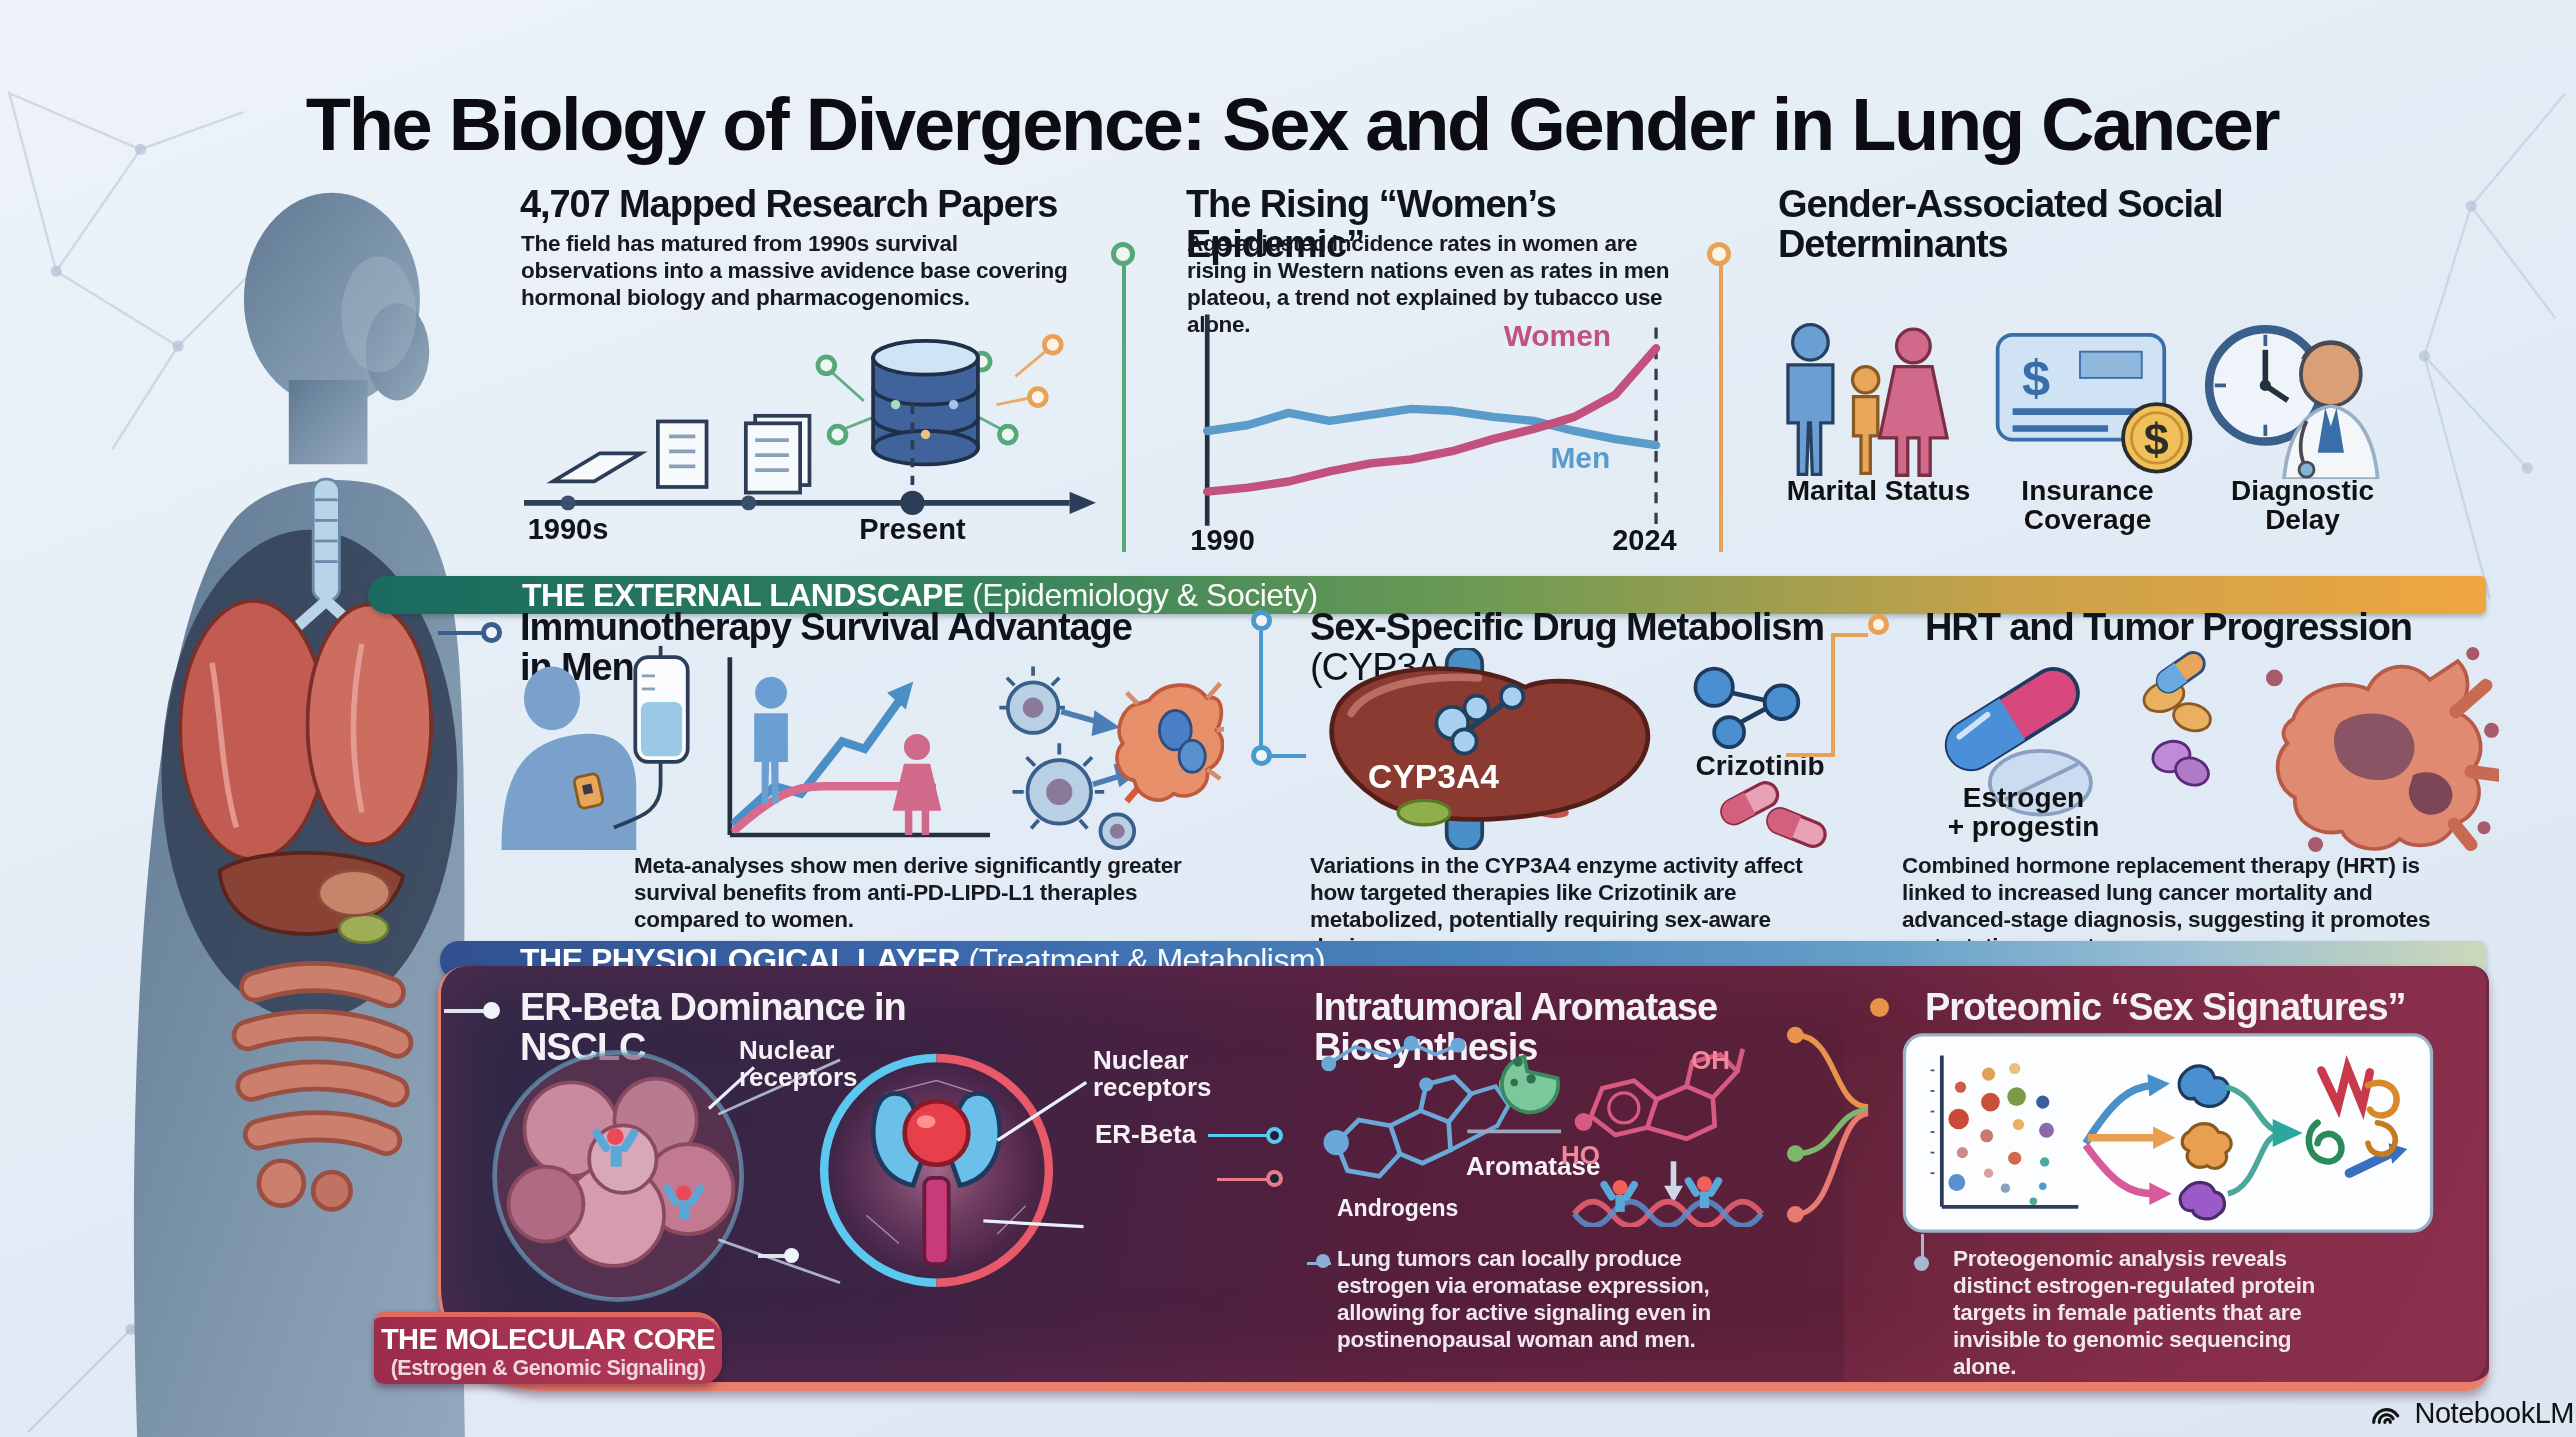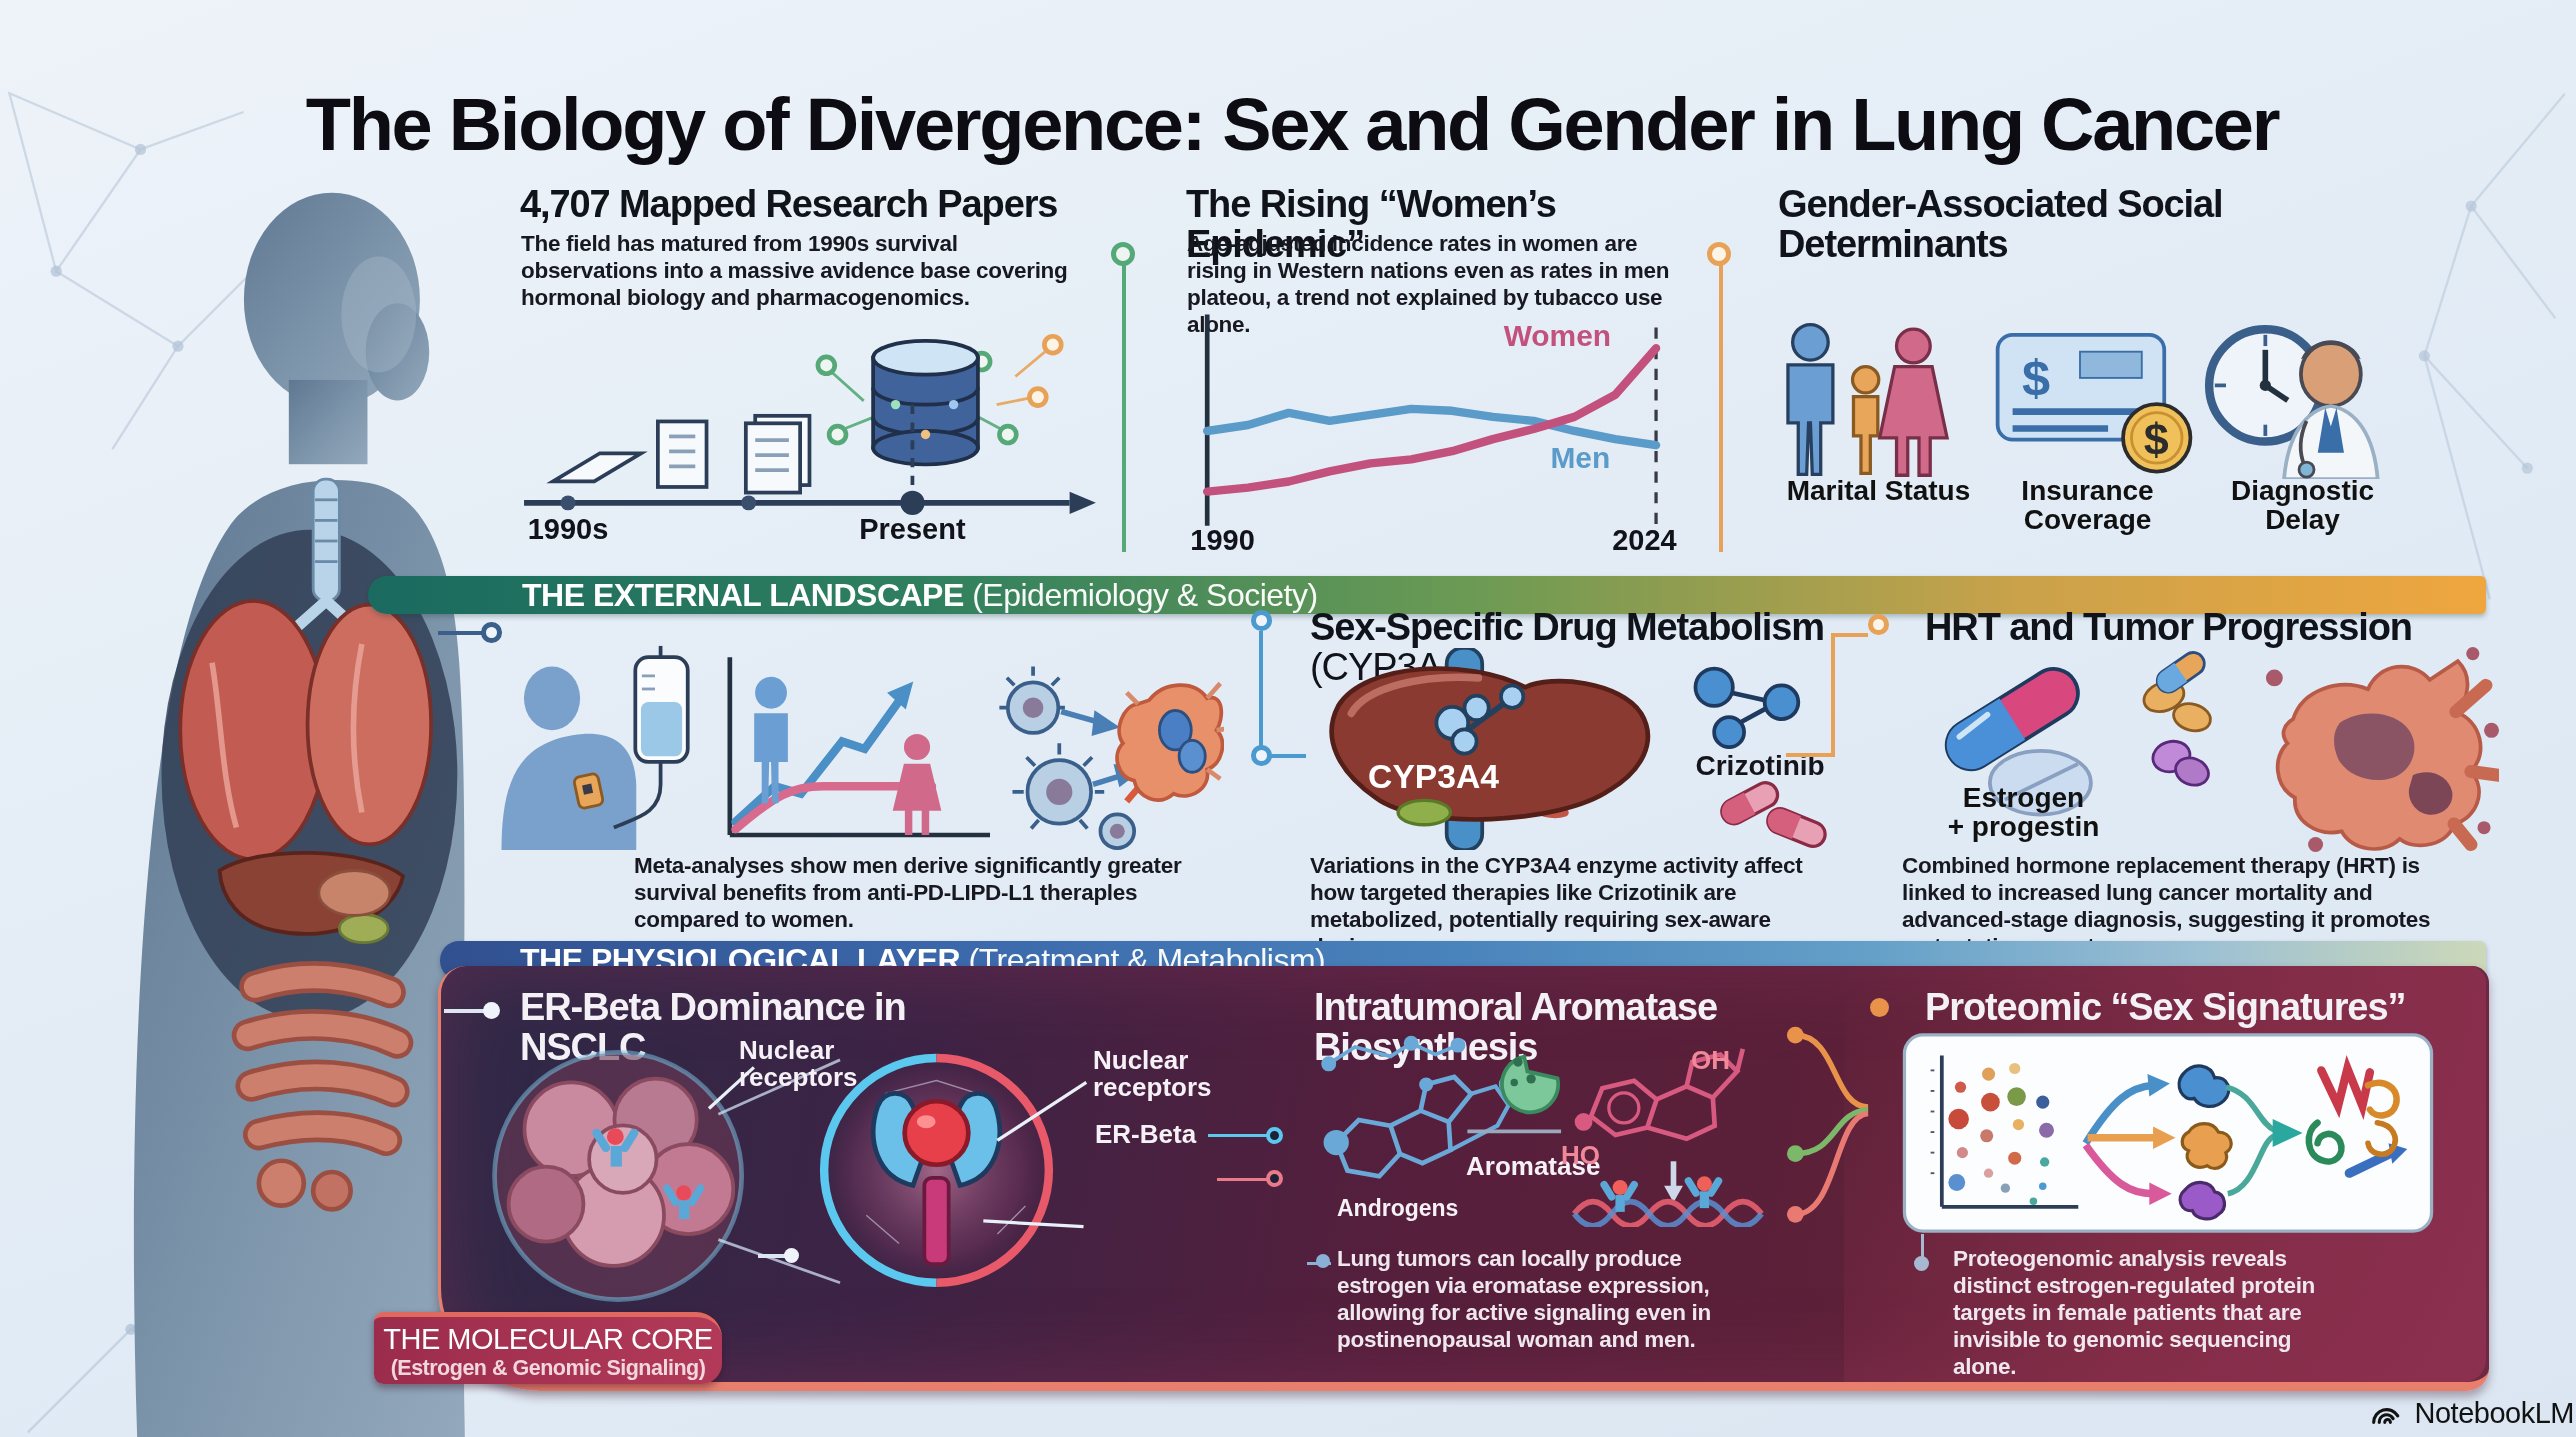--- a/index.html
+++ b/index.html
@@ -30,21 +30,21 @@
     border-radius:28px 17px 22.5px 103px;
     background:linear-gradient(100deg,#2d2947 0%,#3e2345 24%,#561f3c 48%,#5e2138 72%,#642539 100%);
     border-bottom:9.4px solid #e87f6d;border-left:3.7px solid #e87f6d;
     box-shadow:inset 0 0 84px rgba(140,50,90,.45), 0 5.6px 9.4px rgba(60,20,40,.35);}
   .mc-right{position:absolute;top:966px;left:1844px;width:642px;height:416px;
     border-radius:0 17px 22.5px 0;
     background:linear-gradient(115deg,rgba(126,43,70,0) 0%,rgba(136,46,74,.85) 55%,#8c3050 100%);}
   .banner3{position:absolute;top:1312px;left:374px;width:348px;height:67px;text-align:center;
     background:linear-gradient(90deg,#9c2c4c,#b23a58);border-top:5.6px solid #e0685e;
     border-radius:9.4px 26px 20.6px 9.4px;color:#fff;box-shadow:0 3.7px 7.5px rgba(60,10,30,.4);}
-  .banner3 .l1{font-size:29px;font-weight:400;margin-top:5.6px;letter-spacing:-0.5px;}
+  .banner3 .l1{font-size:29px;font-weight:700;margin-top:5.6px;letter-spacing:-0.5px;}
   .banner3 .l2{font-size:21.5px;font-weight:700;color:#f2d6de;letter-spacing:-0.5px;}
   .vline{position:absolute;width:3.7px;}
   .hline{position:absolute;height:3.7px;}
   .dot{position:absolute;border-radius:50%;box-sizing:border-box;}
   .brand{position:absolute;top:1397px;left:2370px;display:flex;align-items:center;gap:7.5px;
     font-size:29px;color:#121212;letter-spacing:-0.5px;font-weight:400;}
 </style>
 </head>
 <body>
 
@@ -247,20 +247,21 @@
   <div class="iconlabel" style="left:2204px;top:476px;width:197px">Diagnostic Delay</div>
 
   <div class="banner banner1">
     <span style="position:absolute;left:154px">
       <span>THE EXTERNAL LANDSCAPE</span>&nbsp;<span class="paren">(Epidemiology &amp; Society)</span>
     </span>
   </div>
 
   <div class="hline" style="left:438px;top:631px;width:47px;background:#3a5f8a"></div>
   <div class="dot" style="left:481px;top:622px;width:20.6px;height:20.6px;border:5.6px solid #3a5f8a;background:#eef4fa"></div>
+  <div class="h3" style="left:520px;top:608px;width:637px">Immunotherapy Survival Advantage in Men</div>
 
   <svg class="abs" style="left:494px;top:644px" width="730" height="206" viewBox="0 0 780 220">
     <ellipse cx="62" cy="58" rx="30" ry="34" fill="#7aa0cc"></ellipse>
     <path d="M8,220 C8,140 30,102 95,96 C130,94 150,110 152,150 L152,220 Z" fill="#7aa0cc"></path>
     <rect x="88" y="140" width="26" height="34" rx="6" fill="#e8a65a" stroke="#8a5a22" stroke-width="3" transform="rotate(-12 101 157)"></rect>
     <rect x="95" y="150" width="10" height="10" fill="#3a3a46" transform="rotate(-12 100 155)"></rect>
     <g>
       <line x1="178" y1="2" x2="178" y2="14" stroke="#2c3e57" stroke-width="4"></line>
       <rect x="151" y="14" width="56" height="112" rx="14" fill="#fafcfe" stroke="#2c3e57" stroke-width="4"></rect>
       <rect x="157" y="62" width="44" height="58" rx="8" fill="#9cc8e8"></rect>

